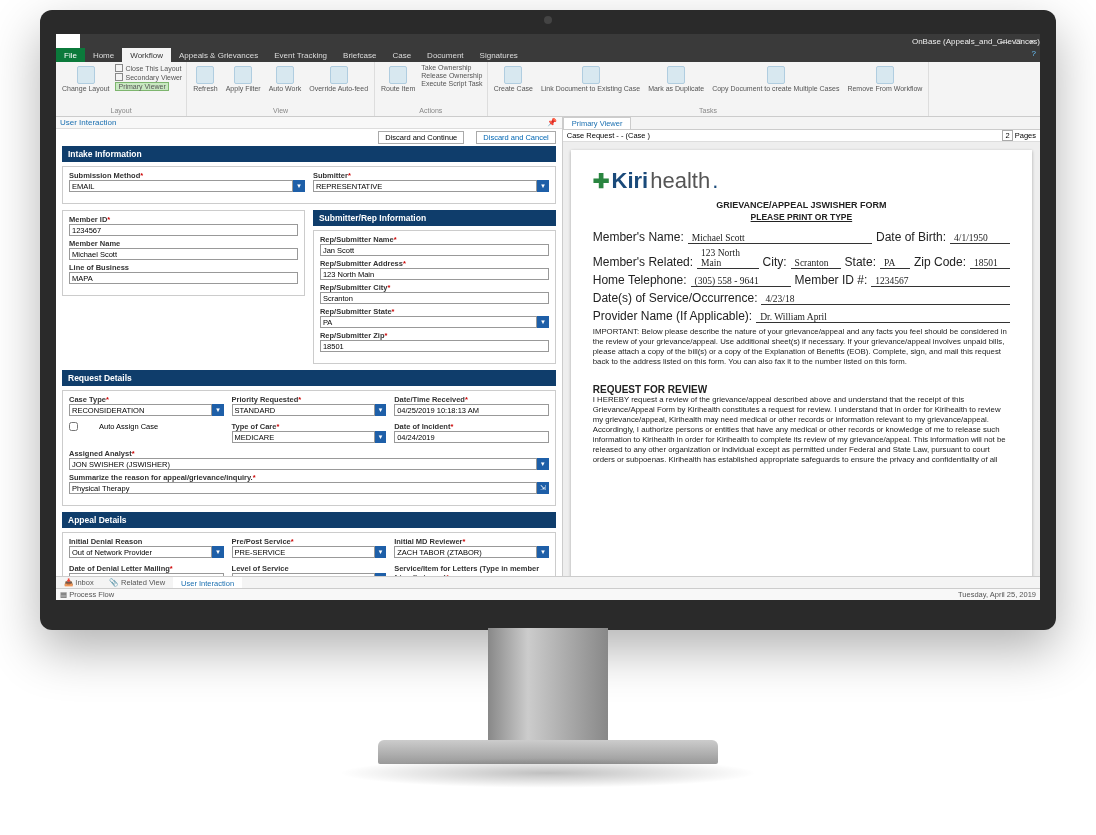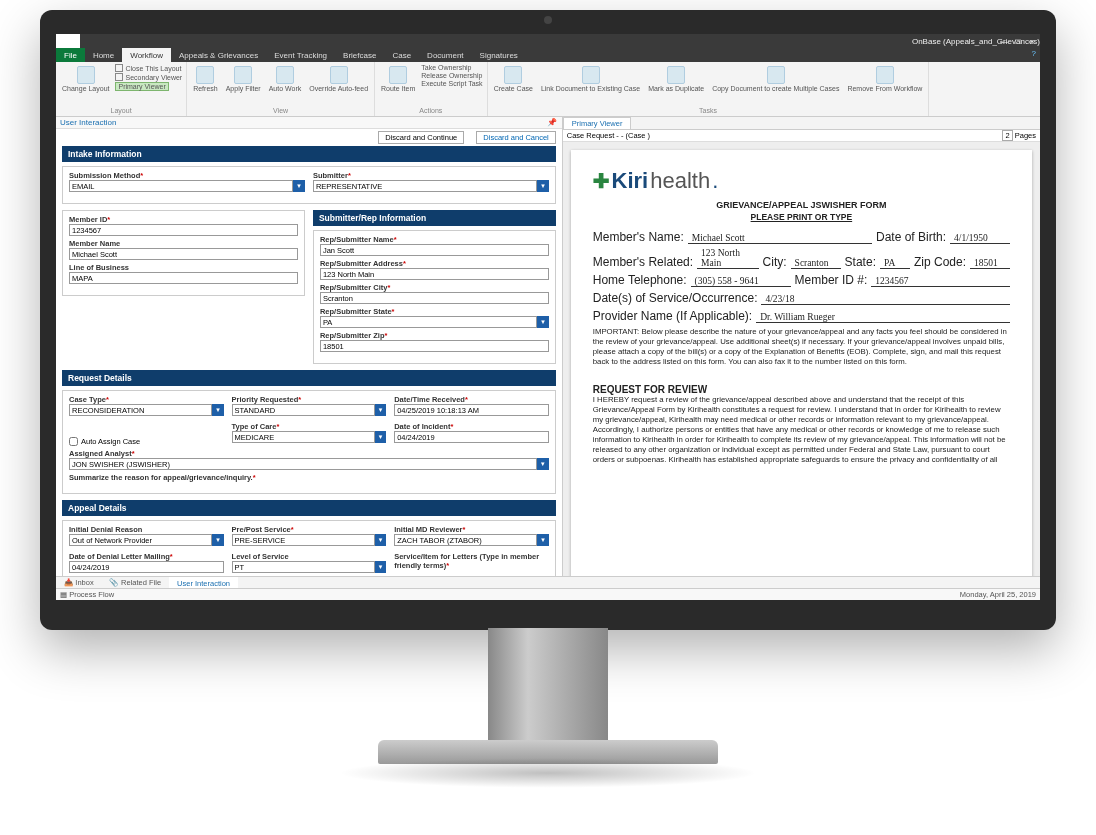--- a/index.html
+++ b/index.html
@@ -52,21 +52,21 @@
 .two-col > div { flex: 1; }
 .row3 { display: flex; gap: 8px; }
 .row3 > div { flex: 1; }
 
 .fld { margin-bottom: 3px; }
 .fld label { display: block; font-size: 7.5px; color: #333; font-weight: bold; }
 .fld label .req { color: #c00; }
 .fld .ival { display: flex; }
 .fld input, .fld .sel { font-size: 7.5px; padding: 1px 2px; border: 1px solid #999; width: 100%; height: 12px; background: #fff; }
 .fld .dd { width: 12px; height: 12px; background: #1e5fa8; color: #fff; display: flex; align-items: center; justify-content: center; font-size: 7px; cursor: pointer; border: 1px solid #1e5fa8; }
-.chklbl { font-size: 7.5px; display: flex; align-items: flex-end; gap: 3px; }
+.chklbl { font-size: 7.5px; display: flex; align-items: flex-start; gap: 21px; }
 .chklbl input { width: 9px; height: 9px; }
 
 .bottom-tabs { border-top: 1px solid #ccc; background: #f4f4f4; height: 12px; display: flex; font-size: 7.5px; }
 .bottom-tabs .bt { padding: 1px 8px; cursor: pointer; display: flex; align-items: center; gap: 2px; color: #555; }
 .bottom-tabs .bt.active { background: #fff; border-top: 1px solid #fff; color: #1a6fb0; }
 
 .statusbar { border-top: 1px solid #ccc; background: #f8f8f8; height: 12px; font-size: 7.5px; display: flex; align-items: center; justify-content: space-between; padding: 0 4px; color: #555; }
 
 
 .rtabs { display: flex; background: #f4f4f4; border-bottom: 1px solid #ccc; font-size: 7.5px; }
@@ -304,20 +304,24 @@
               </div>
               <div class="fld" style="margin-top:3px">
                   <label><span>Assigned Analyst</span><span class="req">*</span></label>
                   <div class="ival">
                     <input value="JON SWISHER (JSWISHER)" style="">
                     <div class="dd">▾</div>
                   </div>
                 </div>
               <div class="fld" style="margin-top:3px">
                   <label><span>Summarize the reason for appeal/grievance/inquiry.</span><span class="req">*</span></label>
+                  <div class="ival">
+                    <input value="Physical Therapy" style="">
+                    <div class="dd">⇲</div>
+                  </div>
                 </div>
             </div>
 
             <div class="section-hdr">Appeal Details</div>
             <div class="section-body">
               <div class="row3">
                 <div class="fld">
                     <label>Initial Denial Reason</label>
                     <div class="ival">
                       <input value="Out of Network Provider" style="">
@@ -396,43 +400,43 @@
                   <span class="uv" style="flex:0 0 100px">(305) 558 - 9641</span>
                   <span class="lbl">Member ID #:</span>
                   <span class="uv">1234567</span>
                 </div>
               <div class="fline">
                   <span class="lbl">Date(s) of Service/Occurrence:</span>
                   <span class="uv">4/23/18</span>
                 </div>
               <div class="fline">
                   <span class="lbl">Provider Name (If Applicable):</span>
-                  <span class="uv">Dr.  William  Rueger</span>
+                  <span class="uv">Dr.  William  April</span>
                 </div>
 
               <div class="paragraph">IMPORTANT: Below please describe the nature of your grievance/appeal and any facts you feel should be considered in the review of your grievance/appeal. Use additional sheet(s) if necessary. If your grievance/appeal involves unpaid bills, please attach a copy of the bill(s) or a copy of the Explanation of Benefits (EOB). Complete, sign, and mail this request back to the address listed on this form. You can also fax it to the number listed on this form.</div>
 
 
               <div class="rfr">REQUEST FOR REVIEW</div>
               <div class="paragraph">I HEREBY request a review of the grievance/appeal described above and understand that the receipt of this Grievance/Appeal Form by Kirihealth constitutes a request for review. I understand that in order for Kirihealth to review my grievance/appeal, Kirihealth may need medical or other records or information relevant to my grievance/appeal. Accordingly, I authorize persons or entities that have any medical or other records or knowledge of me to release such information to Kirihealth in order for Kirihealth to complete its review of my grievance/appeal. This information will not be released to any other organization or individual except as permitted under Federal and State Law, pursuant to court orders or subpoenas. Kirihealth has established appropriate safeguards to ensure the privacy and confidentiality of all</div>
             </div>
           </div>
         </div>
       </div>
 
       <div class="bottom-tabs">
         <div class="bt">📥 <span>Inbox</span></div>
-        <div class="bt">📎 <span>Related File</span></div>
+        <div class="bt">📎 <span>Related View</span></div>
         <div class="bt active">
             <span>User Interaction</span>
           </div>
       </div>
       <div class="statusbar">
         <span>▦ <span>Process Flow</span></span>
-        <span>Monday, April 25, 2019</span>
+        <span>Tuesday, April 25, 2019</span>
       </div>
 
     </div>
   </div>
   <div class="stand-neck"></div>
   <div class="stand-base"></div>
   <div class="stand-shadow"></div>
 </div>
 
 </body></html>

